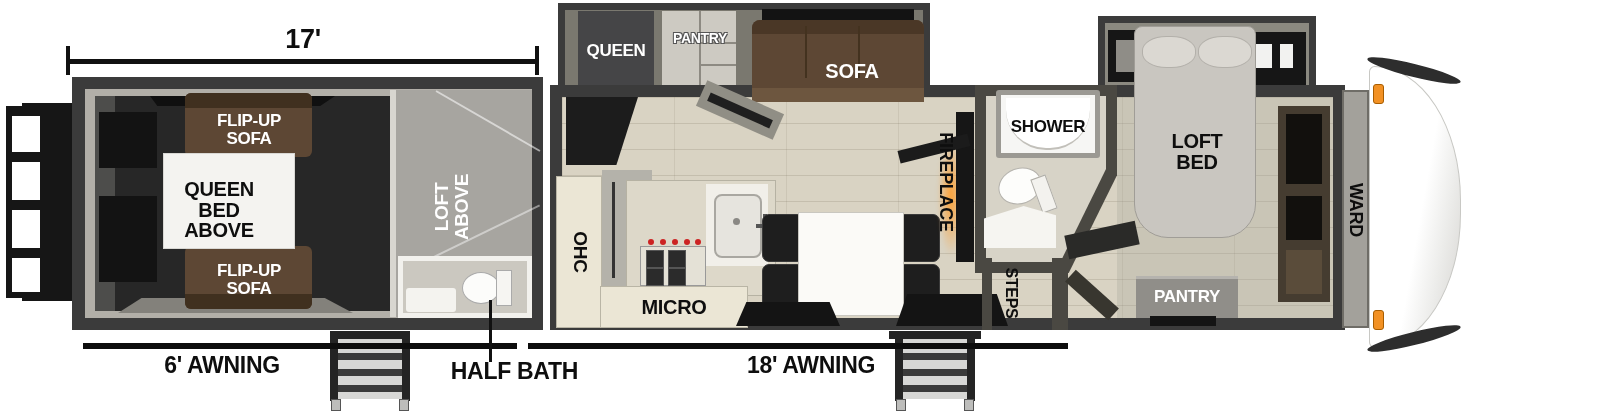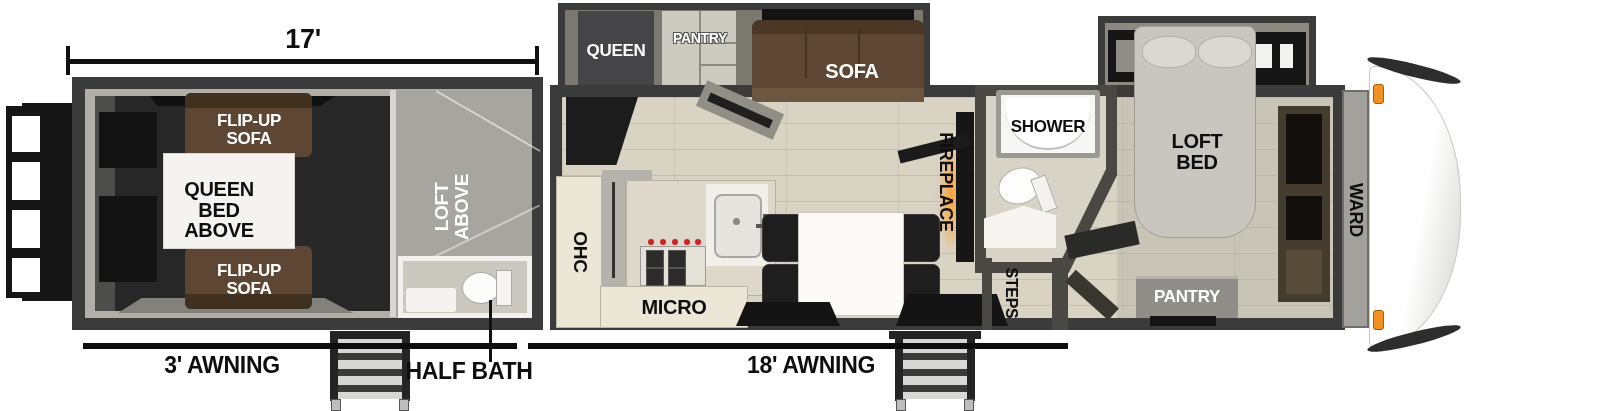--- a/index.html
+++ b/index.html
@@ -195,17 +195,17 @@
   <div class="lbl white" style="left:807px;top:61px;width:90px;font-size:20px;">SOFA</div>
   <div class="lbl vcw" style="left:551px;top:241px;width:56px;height:22px;font-size:19px;">OHC</div>
   <div class="lbl" style="left:614px;top:297px;width:120px;font-size:20px;">MICRO</div>
   <div class="lbl vcw" style="left:875px;top:172px;width:140px;height:20px;font-size:18px;">FIREPLACE</div>
   <div class="lbl" style="left:988px;top:118px;width:120px;font-size:17px;">SHOWER</div>
   <div class="lbl vcw" style="left:972px;top:284px;width:76px;height:18px;font-size:16px;">STEPS</div>
   <div class="lbl" style="left:1142px;top:131px;width:110px;font-size:20px;">LOFT
 BED</div>
   <div class="lbl vcw" style="left:1320px;top:200px;width:70px;height:20px;font-size:18px;">WARD</div>
   <div class="lbl white" style="left:1132px;top:288px;width:110px;font-size:17px;">PANTRY</div>
-  <div class="lbl" style="left:112px;top:354px;width:220px;font-size:23px;">3' AWNING</div>
+  <div class="lbl" style="left:112px;top:354px;width:220px;font-size:23px;">6' AWNING</div>
   <div class="lbl" style="left:701px;top:354px;width:220px;font-size:23px;">18' AWNING</div>
-  <div class="lbl" style="left:369px;top:360px;width:200px;font-size:23px;">HALF BATH</div>
+  <div class="lbl" style="left:378px;top:360px;width:200px;font-size:23px;text-align:right;">HALF BATH</div>
 
 </div>
 
 </body></html>

